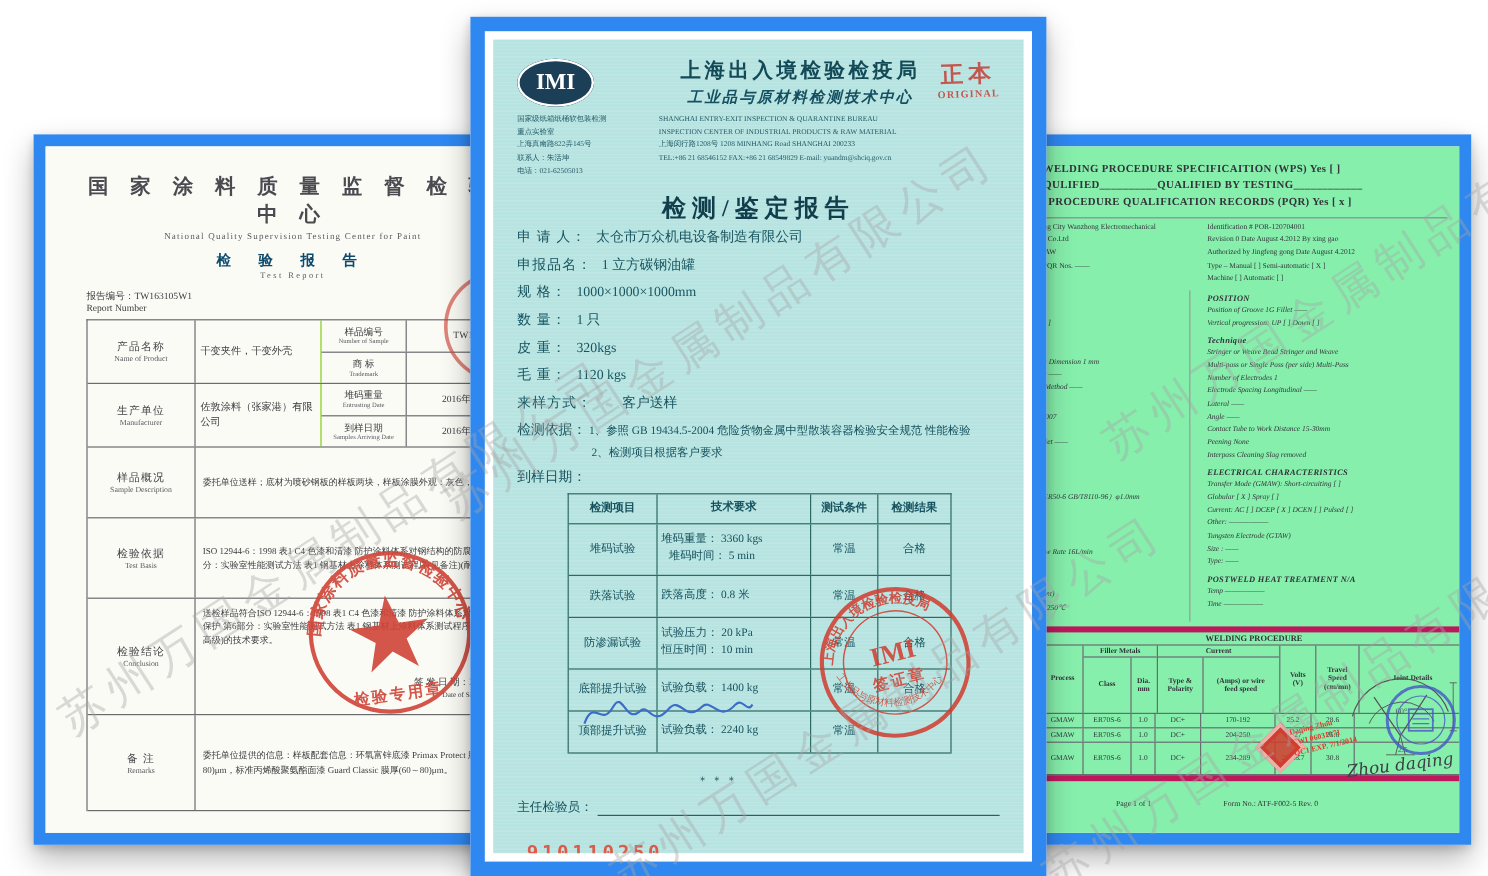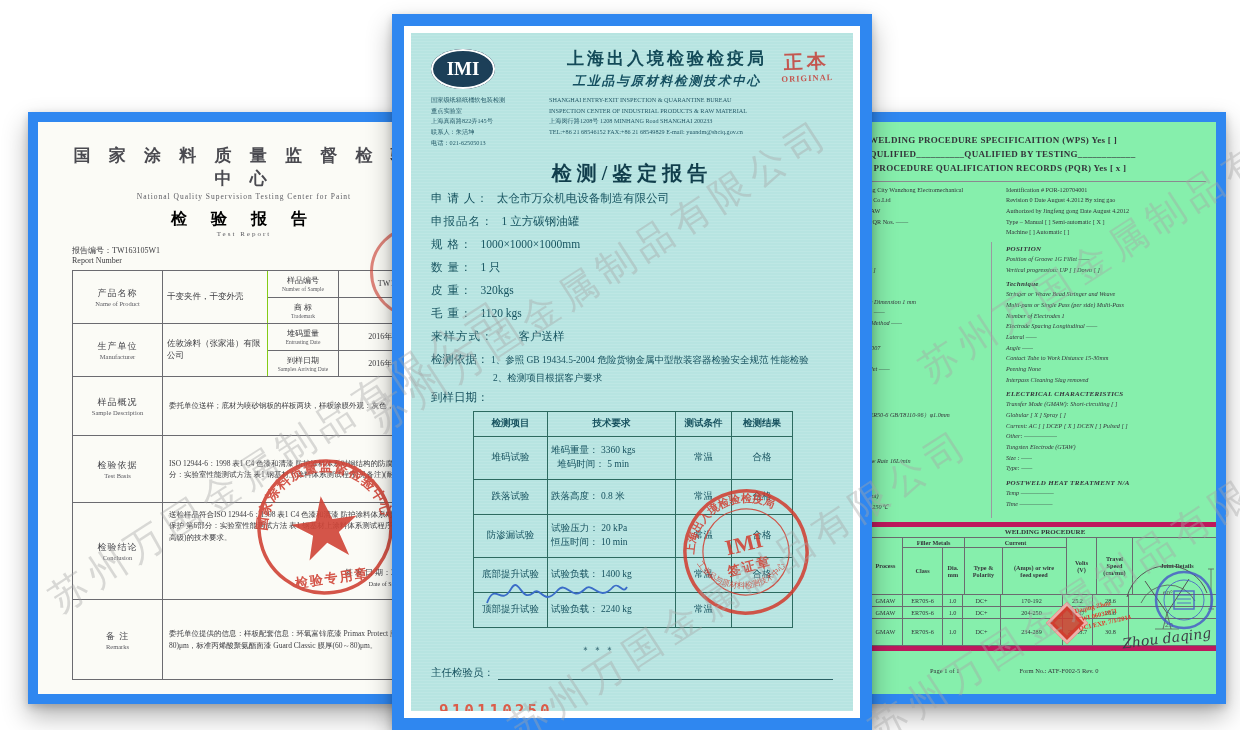--- a/index.html
+++ b/index.html
@@ -7,21 +7,21 @@
          font-family:"Liberation Serif", "DejaVu Serif", serif;}
   .doc{position:absolute;border:10px solid #2f87f0;box-shadow:0 12px 24px rgba(0,0,0,.30),0 3px 8px rgba(0,0,0,.18);}
   .paper{position:relative;width:100%;height:100%;overflow:hidden;}
   
   #leftdoc{left:28px;top:112px;width:460px;height:572px;z-index:1;background:#fbfbf6;}
   #leftdoc .paper{background:#fbfbf6;color:#3c3c40;padding:22px 0 0 34px;box-sizing:border-box;}
   .l-title{width:344px;text-align:center;}
   .l-title .cnt{font-size:17px;font-weight:bold;letter-spacing:7px;color:#4a4a50;}
   .l-title .ent{font-size:7.5px;color:#5a5a60;margin-top:2px;letter-spacing:1px;}
   .l-sub{width:344px;text-align:center;margin-top:8px;}
-  .l-sub .cnt{font-size:16px;font-weight:bold;letter-spacing:10px;color:#000000;}
+  .l-sub .cnt{font-size:12px;font-weight:bold;letter-spacing:10px;color:#0c4a6e;}
   .l-sub .ent{font-size:7px;color:#5a5a60;letter-spacing:2px;}
   .l-repline{width:382px;display:flex;justify-content:space-between;margin-top:8px;font-size:8px;}
   .l-repline .b{line-height:1.25;}
   .ltable{width:380px;border:1px solid #6b6b70;border-bottom:none;margin-top:4px;font-size:8px;}
   .lrow{display:flex;border-bottom:1px solid #6b6b70;}
   .lc{box-sizing:border-box;}
   .lc.lab{width:90px;border-right:1px solid #6b6b70;display:flex;flex-direction:column;align-items:center;justify-content:center;text-align:center;}
   .lc.lab .cn{font-size:9px;letter-spacing:1px;color:#45454a;}
   .lc.lab .en{font-size:6.5px;color:#5a5a60;}
   .lc.body{width:105px;border-right:1px solid #84cc16;display:flex;align-items:center;padding:2px 4px;font-size:8.5px;}

